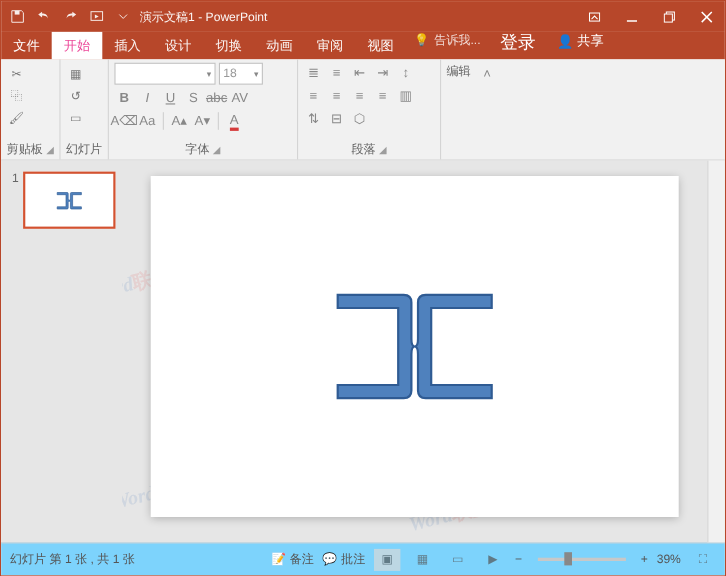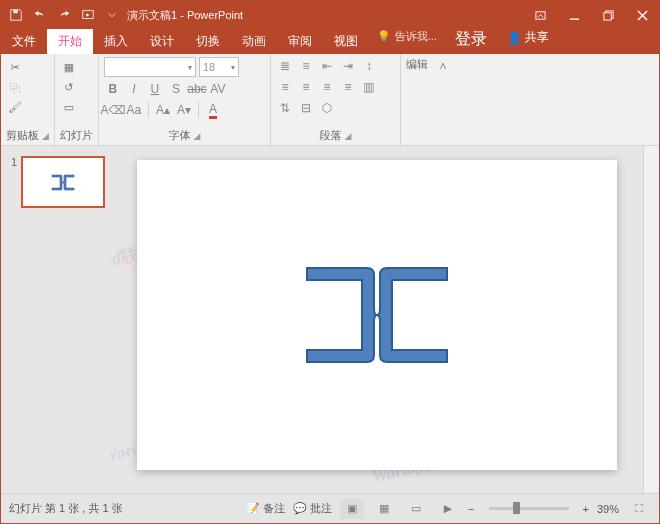--- a/index.html
+++ b/index.html
@@ -40,21 +40,21 @@
 .thumb-num{font-size:11px;color:#666;width:10px;text-align:right}
 .thumb{width:84px;height:52px;background:#fff;border:2px solid #d35230;position:relative}
 .thumb-shape{position:absolute;left:50%;top:50%;transform:translate(-50%,-50%)}
 .canvas-area{flex:1;display:flex;align-items:flex-start;justify-content:center;padding:14px 20px;position:relative;overflow:hidden}
 .slide{width:480px;height:310px;background:#fff;box-shadow:0 2px 8px rgba(0,0,0,.25);position:relative}
 .slide-shape{position:absolute;left:50%;top:50%;transform:translate(-50%,-50%)}
 .scrollbar-v{width:16px;background:#f1f1f1;border-left:1px solid #d4d4d4}
 .wm{position:absolute;font-size:18px;font-weight:bold;opacity:.13;transform:rotate(-14deg);pointer-events:none}
 .wm .w{color:#3c6fb5;font-style:italic;font-family:Georgia,serif}
 .wm .l{color:#d44}
-.statusbar{height:30px;background:#e5e5e5;border-top:1px solid #d4d4d4;display:flex;align-items:center;font-size:11px;color:#555;padding:0 8px;gap:8px}
+.statusbar{height:30px;background:#7dd3fc;border-top:1px solid #d4d4d4;display:flex;align-items:center;font-size:11px;color:#555;padding:0 8px;gap:8px}
 .statusbar .spacer{flex:1}
 .viewbtn{width:24px;height:20px;display:flex;align-items:center;justify-content:center;opacity:.7}
 .zoom-slider{width:80px;height:3px;background:#c8c8c8;position:relative;margin:0 6px}
 .zoom-slider .thumb-z{position:absolute;width:7px;height:12px;background:#888;top:-5px;left:30%}
 </style>
 </head>
 <body>
 
 <div class="titlebar">
   <div class="qat">

